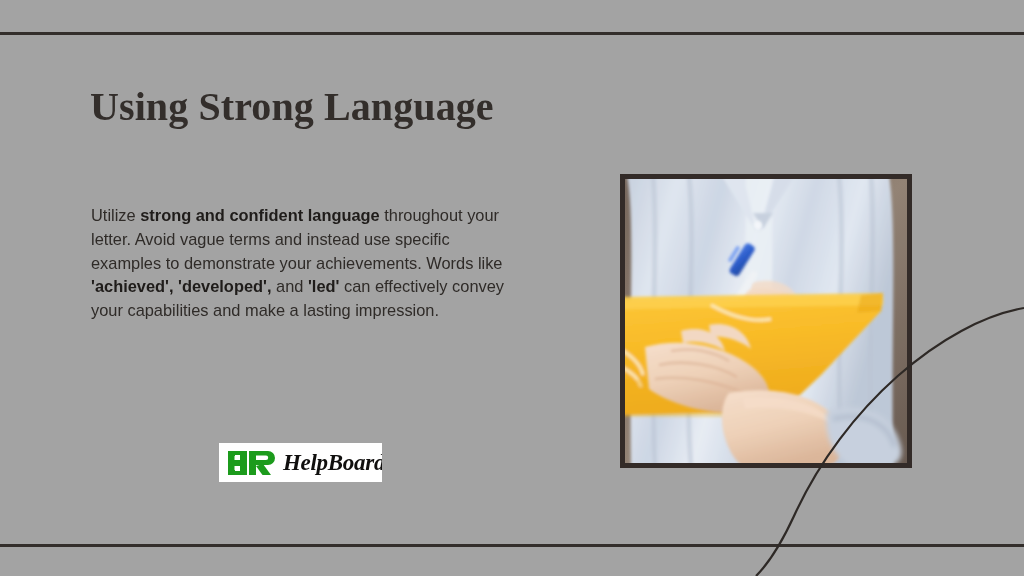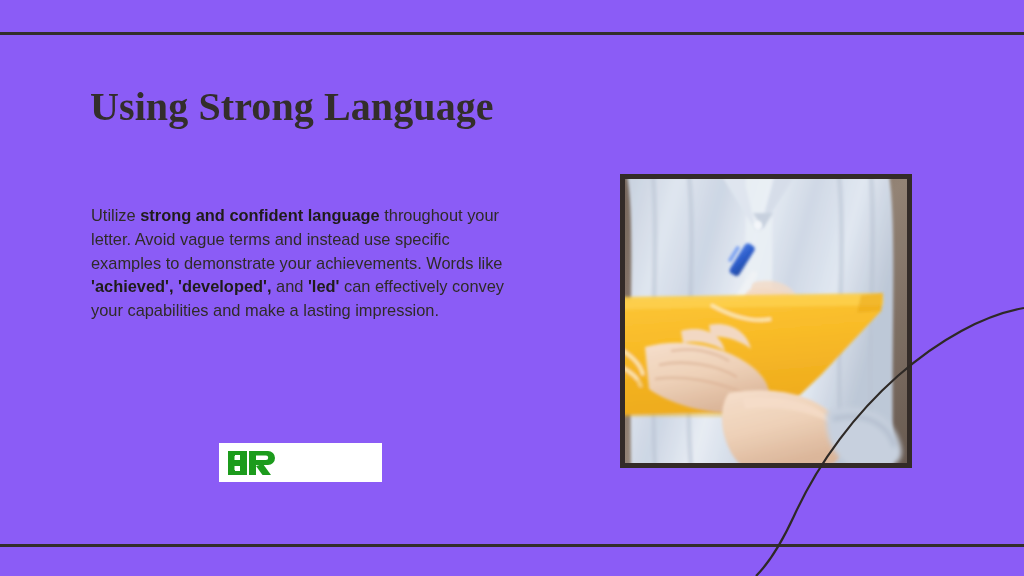--- a/index.html
+++ b/index.html
@@ -5,21 +5,21 @@
   * { margin:0; padding:0; box-sizing:border-box; }
   html,body { width:1024px; height:576px; }
   body {
     background:#f3f0ea;
     font-family:"Liberation Sans", sans-serif;
     overflow:hidden;
     position:relative;
   }
 
   
-  .slide { position:absolute; inset:0; background:#8b5cf6; overflow:hidden; }
+  .slide { position:absolute; inset:0; background:#a3a3a3; overflow:hidden; }
 
   .rule { position:absolute; left:0; width:1024px; height:3px; background:#332e2b; }
   .rule-top { top:32px; }
   .rule-bottom { top:544px; }
 
   
   .swoosh { position:absolute; right:0; bottom:0; width:330px; height:290px; pointer-events:none; }
 
   
   .title {
@@ -95,20 +95,21 @@
           <path d="M29 2 h12 a7 7 0 0 1 0 14 h-12 v-5 h10 a2.2 2.2 0 0 0 0-4.4 h-10 z"></path>
           <path d="M36 15 l8 11 h-8.5 l-6.5-9 z"></path>
           <rect x="22" y="2" width="16" height="4"></rect>
         </g>
         <g fill="#ffffff">
           <rect x="7.5" y="7" width="3" height="4"></rect>
           <rect x="7.5" y="17" width="3" height="4"></rect>
         </g>
       </svg>
     </span>
+    <span class="logo-word">HelpBoard</span>
   </div>
 
   <div class="photo-frame">
     <div class="photo">
       <svg width="282" height="284" viewBox="0 0 282 284" preserveAspectRatio="xMidYMid slice">
         <defs>
           <linearGradient id="shirtG" x1="0" y1="0" x2="1" y2="0.3">
             <stop offset="0" stop-color="#c3cddc"></stop>
             <stop offset="0.18" stop-color="#dde4ee"></stop>
             <stop offset="0.34" stop-color="#c9d3e2"></stop>

